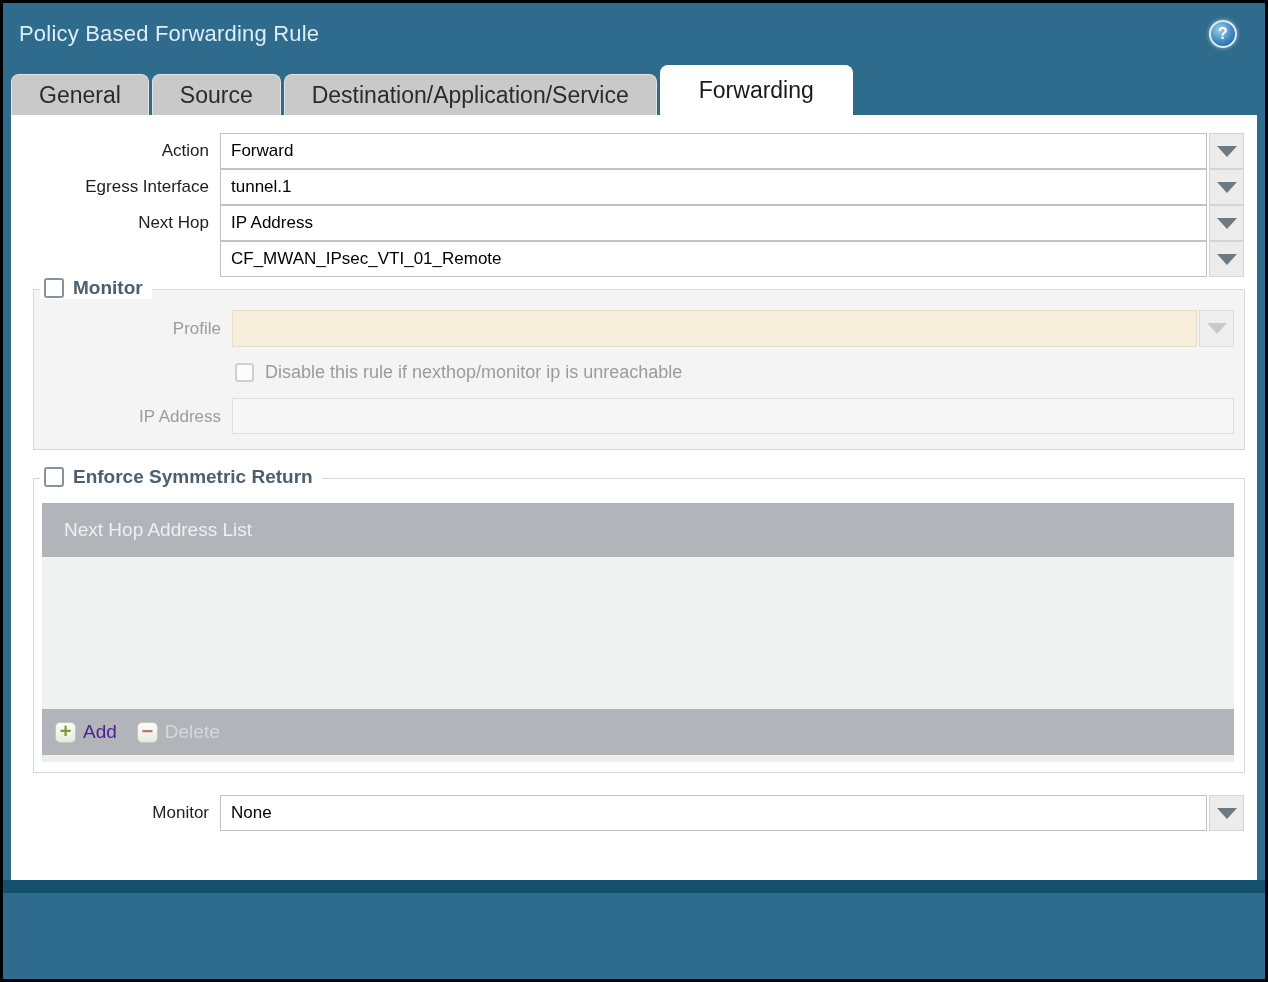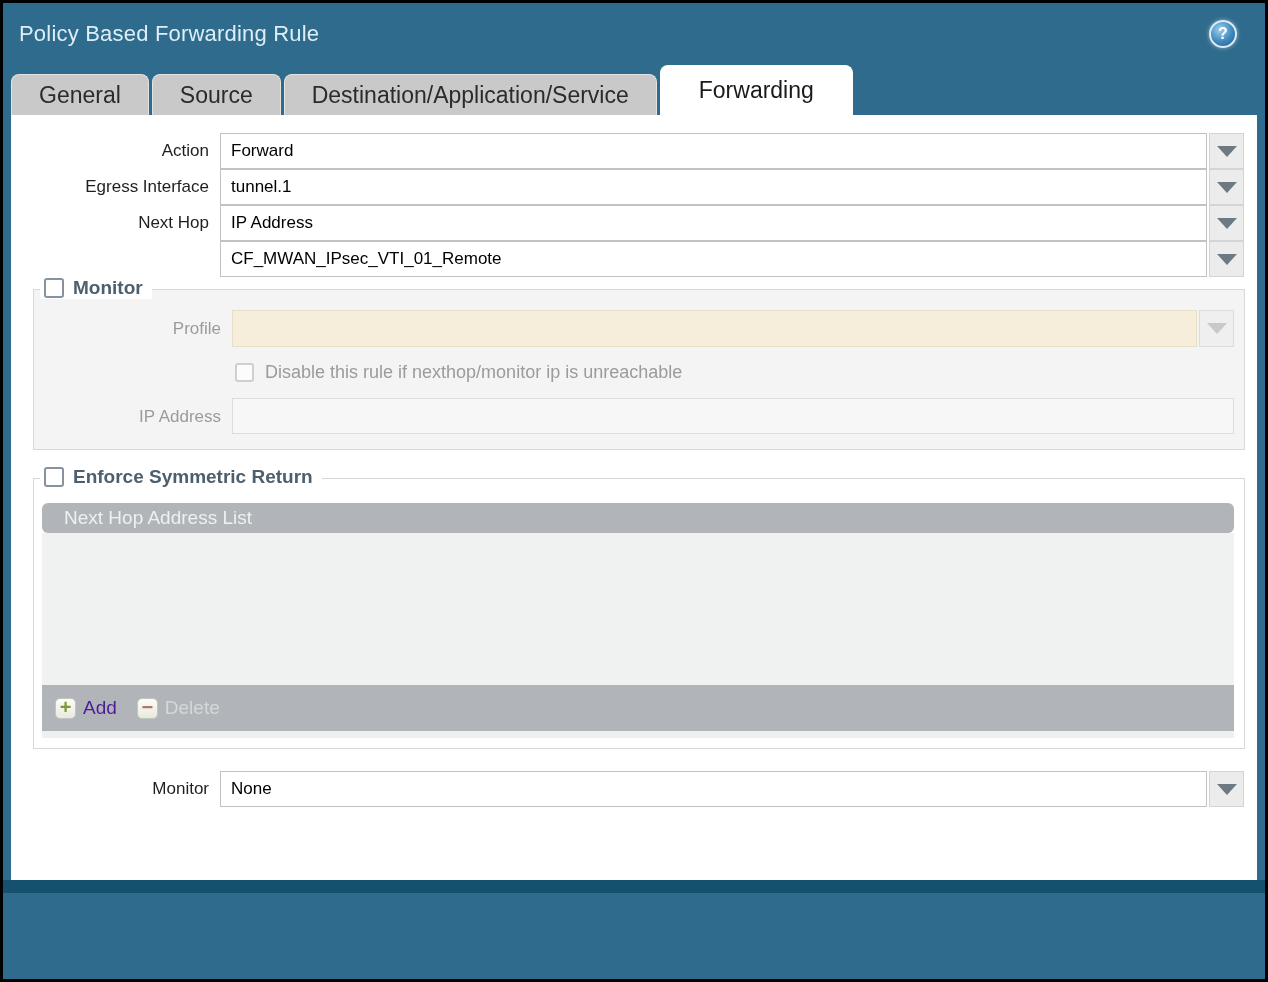--- a/index.html
+++ b/index.html
@@ -49,22 +49,22 @@
   .field-sub { flex:1; display:flex; height:37px; }
   .profile-input { flex:1; background:#f6eedb; border:1px solid #e6dfc8; }
   .arrow-btn.disabled { background:#efefef; border-color:#dcdcdc; cursor:default; }
   .dis-cb-row { margin-left:201px; display:flex; align-items:center; gap:11px; height:28px; margin-bottom:12px; }
   .cb.disabled { border:2px solid #cfcfcf; background:#fcfcfc; border-radius:3px; width:19px; height:19px; cursor:default; }
   .dis-cb-label { font-size:18px; color:#9b9b9b; }
   .ip-input { flex:1; background:#f7f7f7; border:1px solid #dddddd; height:36px; margin-right:0; }
 
   .enforce-group { margin-top:28px; background:#fff; padding:24px 10px 10px 8px; }
   .nh-table { }
-  .nh-header { height:30px; background:#b1b5b9; display:flex; align-items:center; padding-left:22px;
-    color:#eef0f1; font-size:19px;border-radius:6px; }
+  .nh-header { height:54px; background:#b1b5b9; display:flex; align-items:center; padding-left:22px;
+    color:#eef0f1; font-size:19px; }
   .nh-body { height:152px; background:#f0f1f1; }
   .nh-footer { height:46px; background:#b1b5b9; display:flex; align-items:center; gap:20px; padding-left:13px; }
   .tbl-btn { display:flex; align-items:center; gap:7px; cursor:pointer; }
   .tbl-btn.disabled { cursor:default; }
   .mini-icon { width:21px; height:21px; border-radius:5px; background:linear-gradient(#fdfdf8,#e9e9df);
     border:1px solid #c3c6c0; display:flex; align-items:center; justify-content:center; }
   .plus { color:#7d9a34; font-size:20px; font-weight:bold; line-height:1; margin-top:-2px; }
   .minus { color:#b0756a; font-size:20px; font-weight:bold; line-height:1; margin-top:-3px; }
   .tbl-btn-label { color:#4c1d95; font-size:19px; }
   .tbl-btn-label.disabled { color:#d4d8da; }

